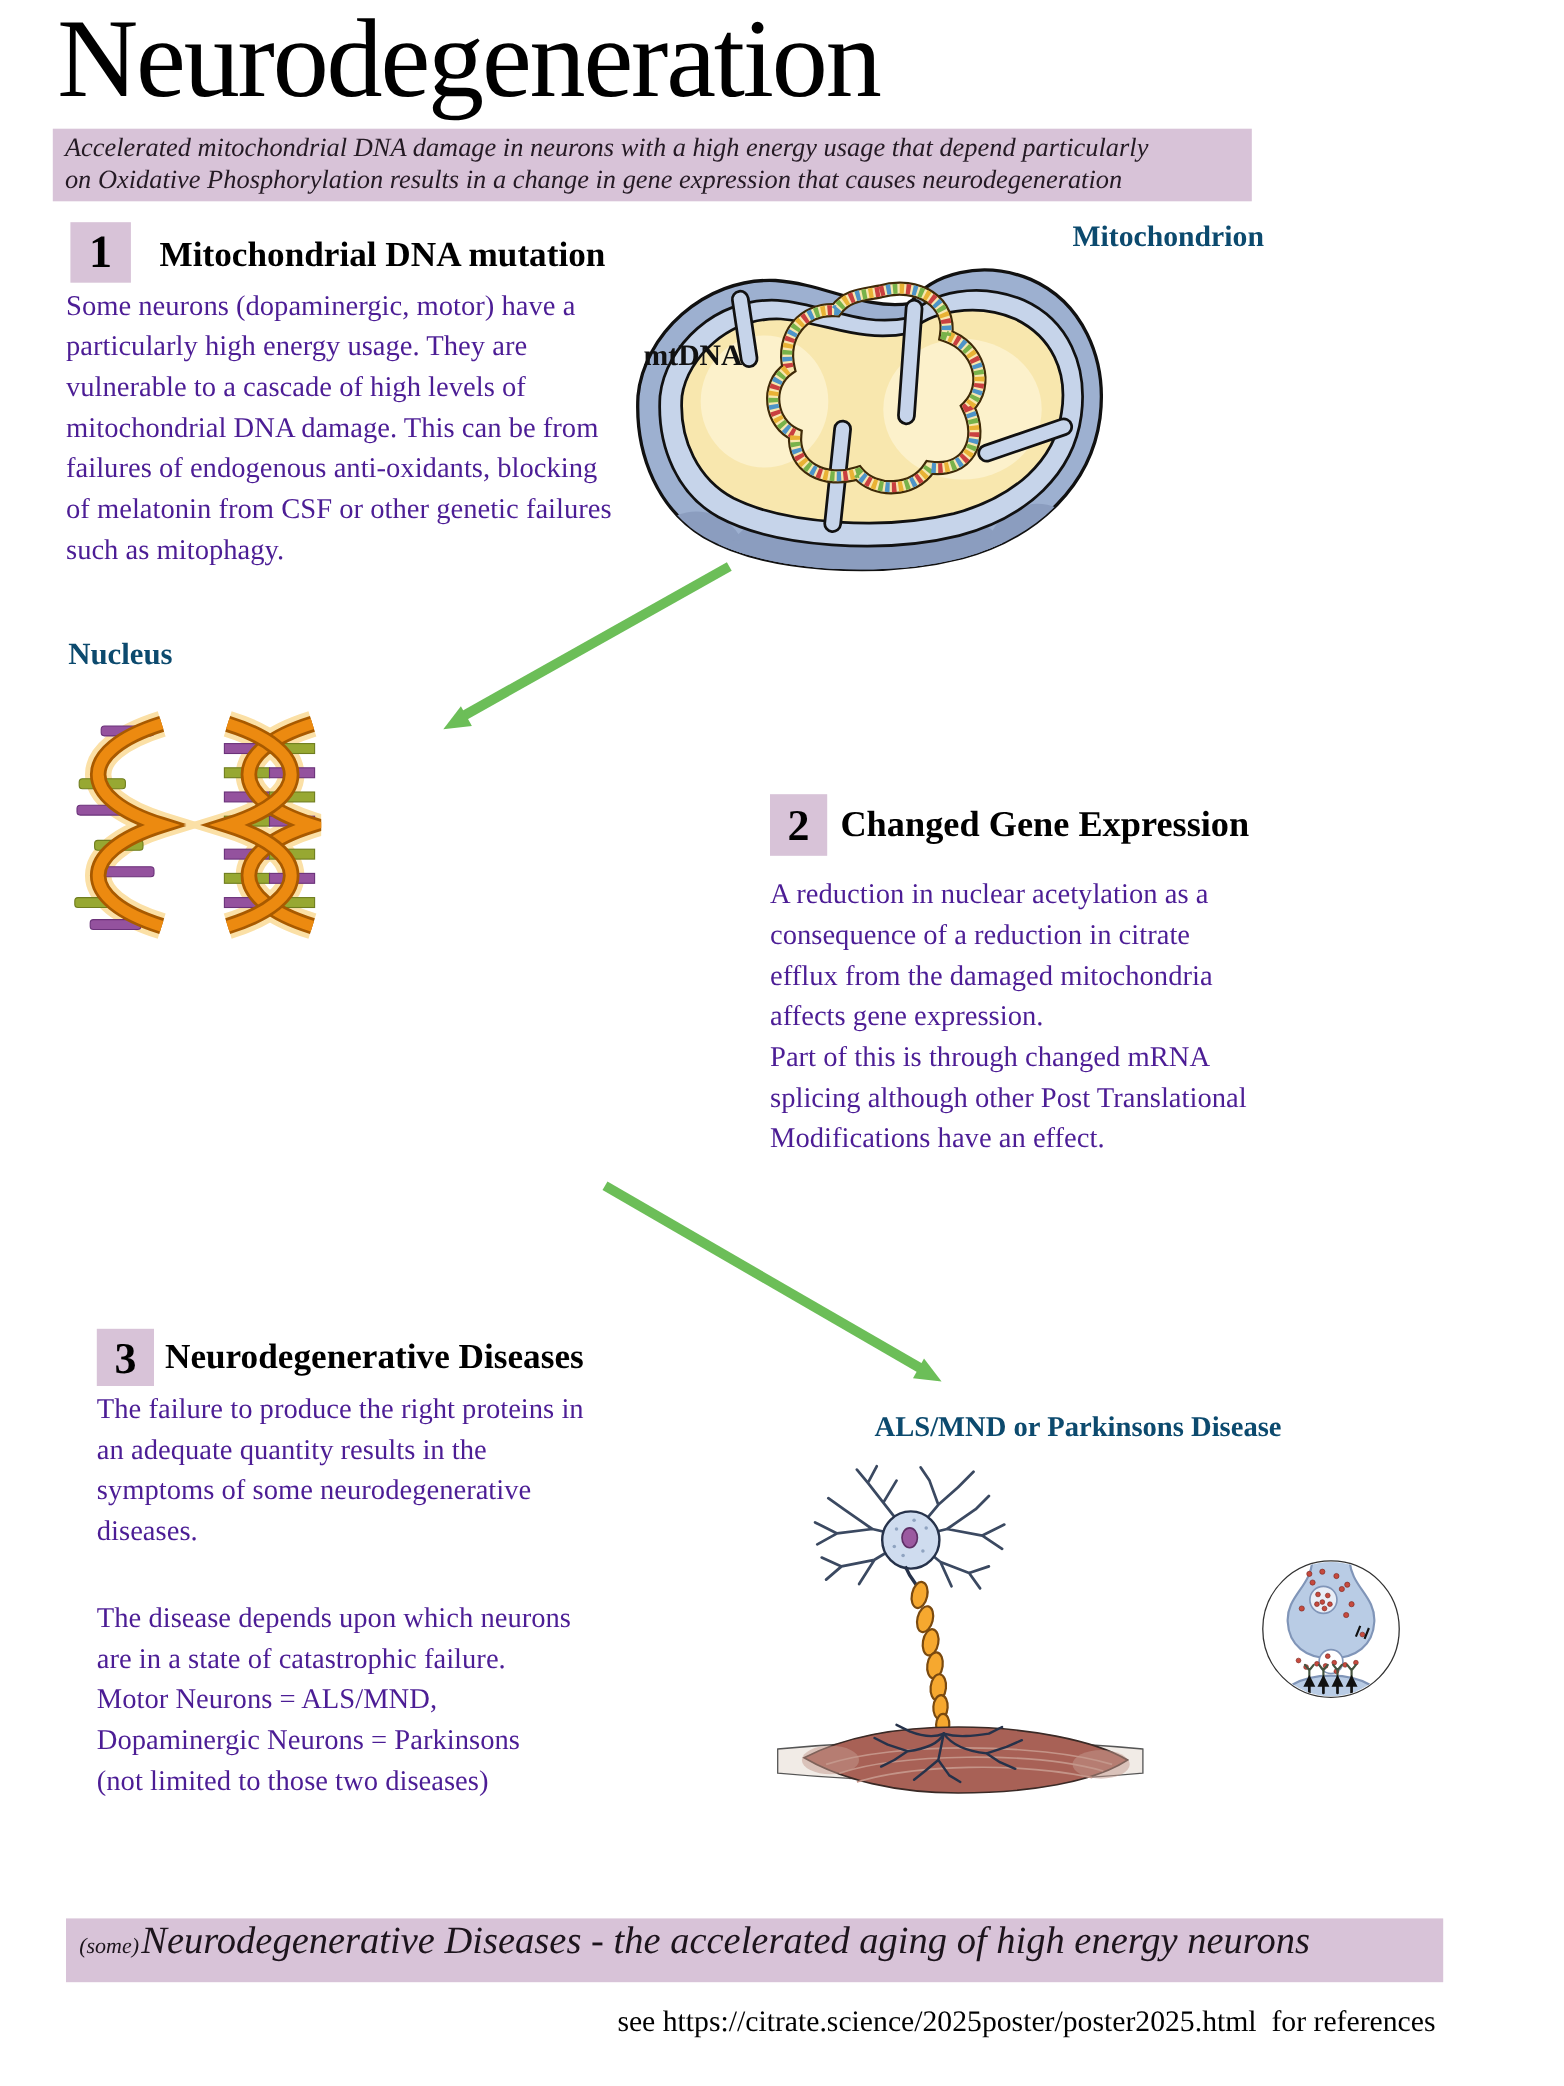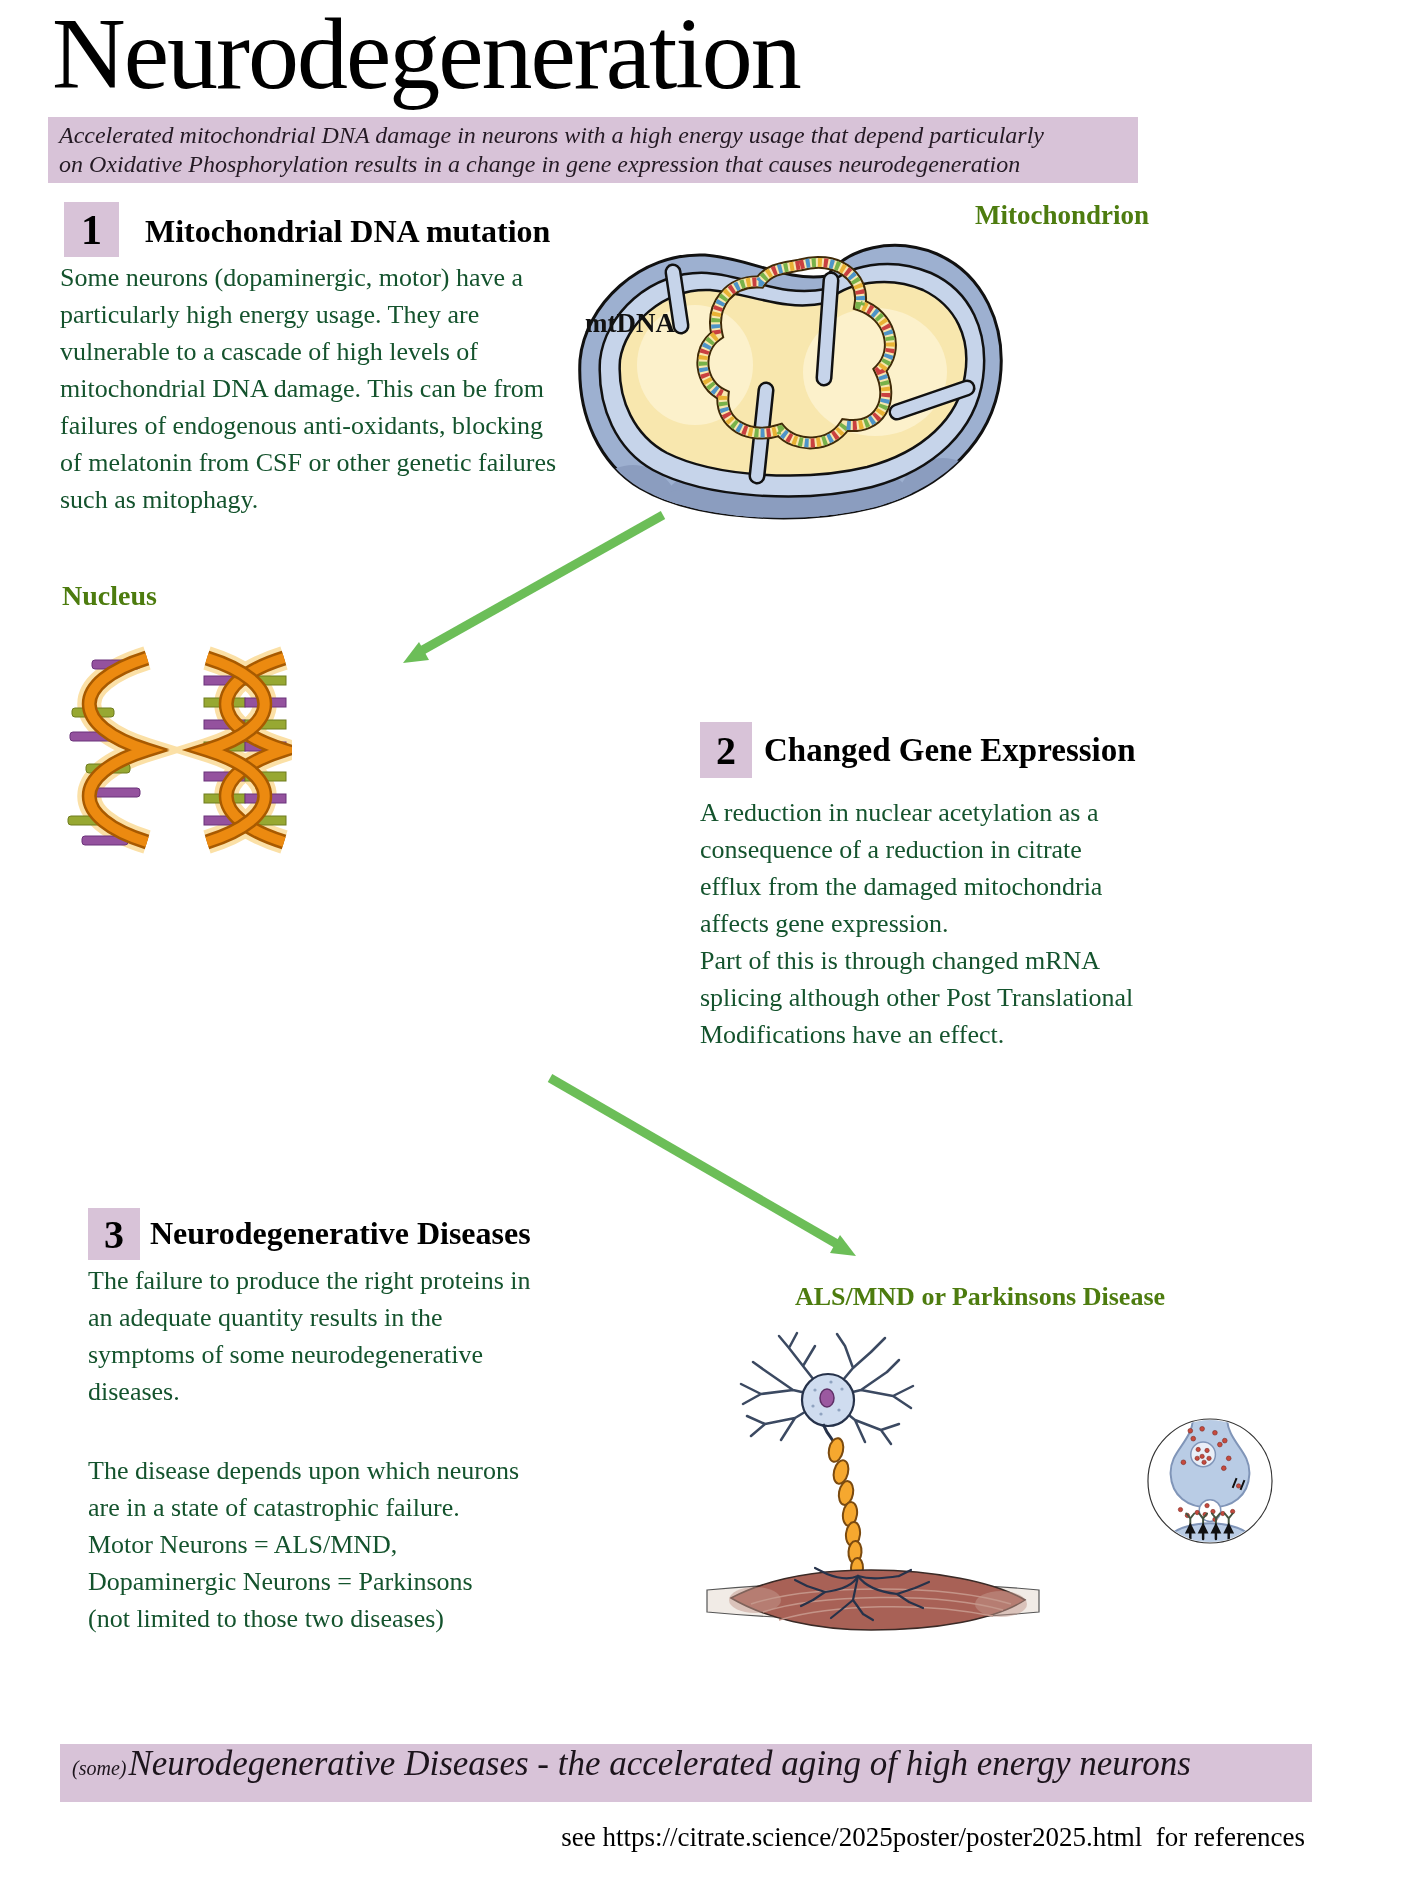--- a/index.html
+++ b/index.html
@@ -5,22 +5,22 @@
   html,body{margin:0;padding:0;background:#ffffff;}
   #poster{position:relative;width:1312px;height:1896px;background:#ffffff;
           font-family:"Liberation Serif",serif;color:#111;overflow:hidden;}
   .abs{position:absolute;}
   .title{font-size:102px;line-height:1.02;letter-spacing:-2px;color:#000;}
   .subtitle{background:#d8c3d8;font-style:italic;font-size:24px;line-height:29px;
             padding:4px 11px;color:#241a24;white-space:pre-line;font-family:Liberation Serif, serif;}
   .badge{background:#d8c3d8;display:flex;align-items:center;justify-content:center;
          font-weight:bold;color:#000;}
   .shead{font-weight:bold;color:#000;white-space:nowrap;}
-  .body{white-space:pre-line;color:#14532d;}
-  .plabel{font-weight:bold;color:#4d7c0f;white-space:nowrap;}
+  .body{white-space:pre-line;color:#4c1d95;}
+  .plabel{font-weight:bold;color:#0c4a6e;white-space:nowrap;}
   .banner{background:#d8c3d8;display:flex;align-items:baseline;padding-left:12px;
           color:#1c141c;}
   .banner .small{font-style:italic;font-size:20px;margin-right:2px;}
   .banner .big{font-style:italic;font-size:35px;}
   .footer{font-size:27px;color:#000;white-space:pre;}
   svg{display:block;}
 </style>
 </head>
 <body>
 

